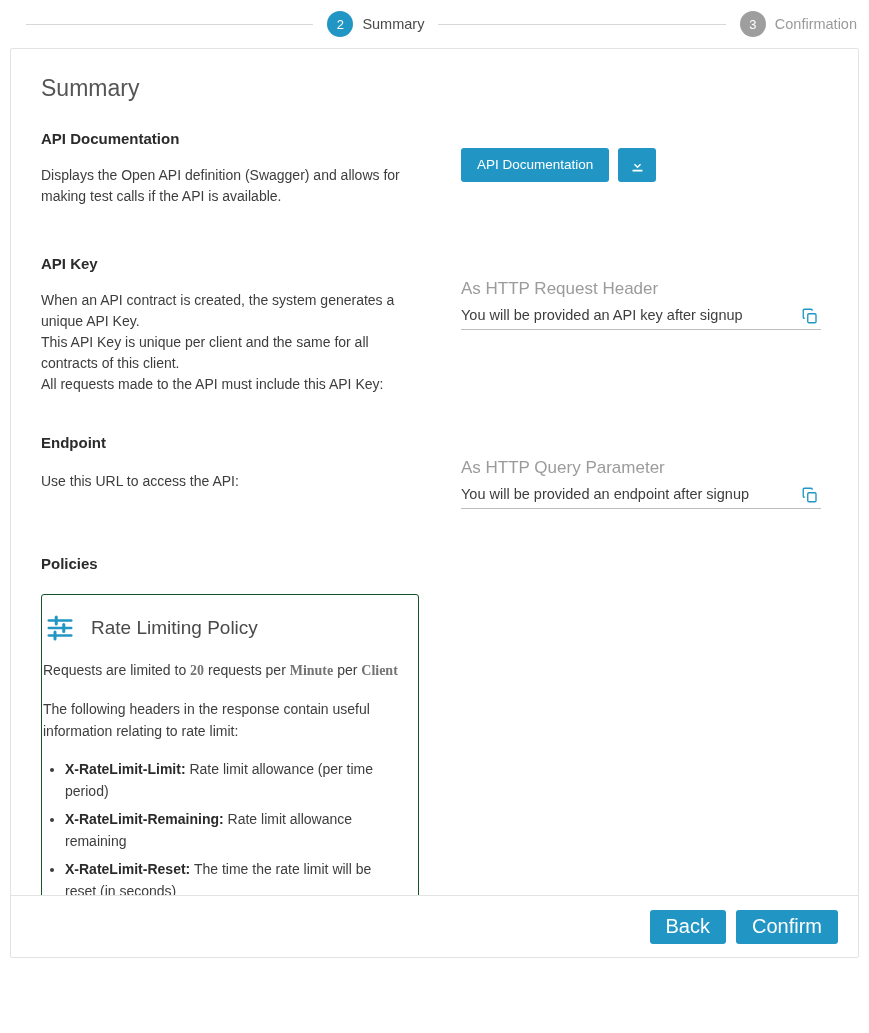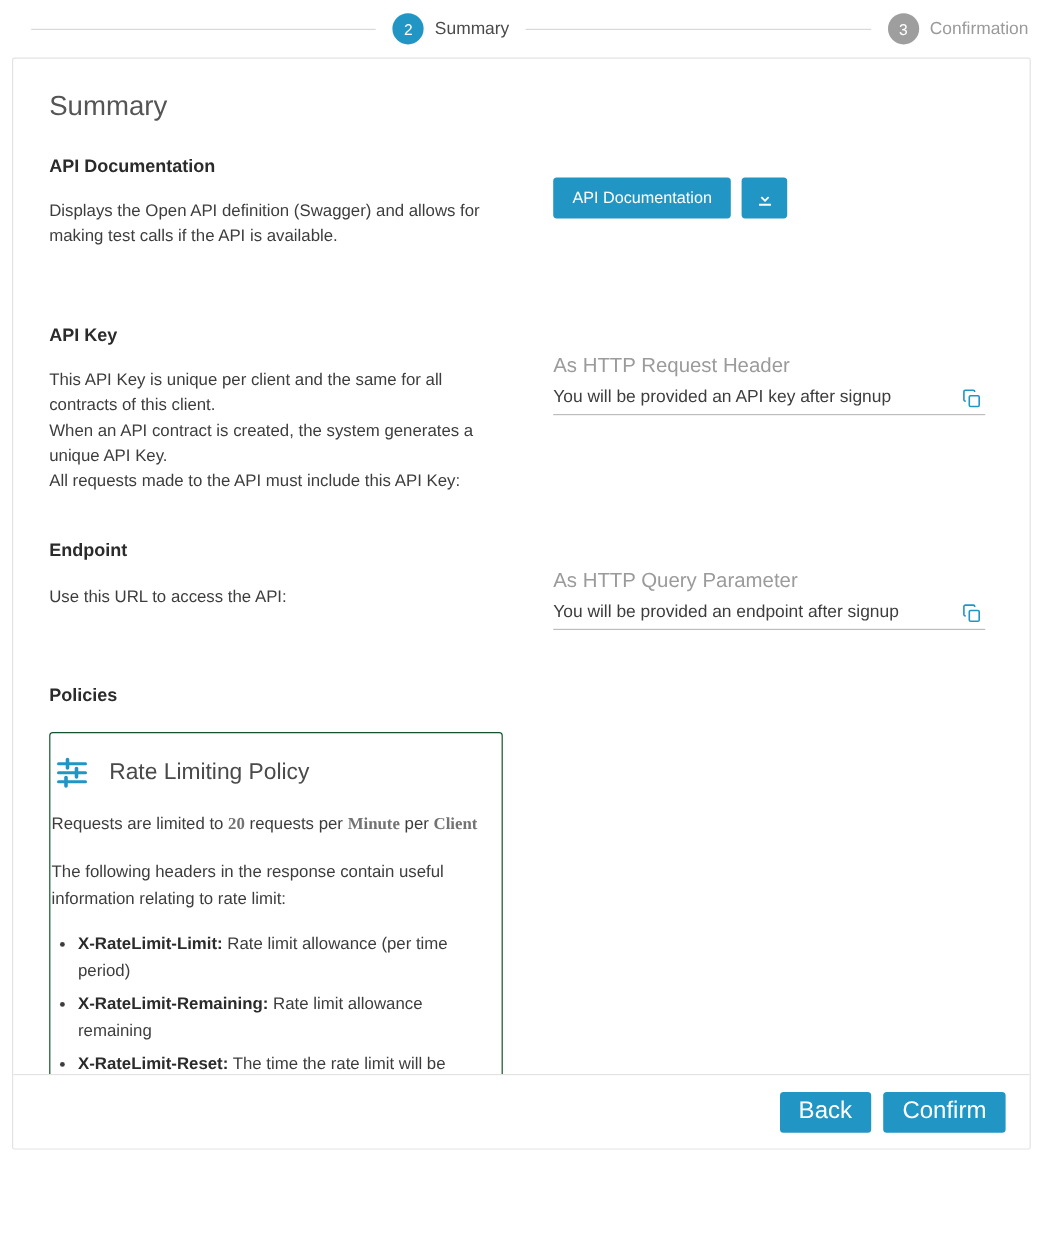--- a/index.html
+++ b/index.html
@@ -262,25 +262,25 @@
           <button class="btn-icon">
             <svg width="17" height="17" viewBox="0 0 24 24" fill="#ffffff">
               <path d="M12 3v10.17l3.59-3.58L17 11l-5 5-5-5 1.41-1.41L12 13.17V3h0z"></path>
               <path d="M5 18h14v2.5H5z"></path>
             </svg>
           </button>
         </div>
       </div>
     </div>
 
-    <div class="section-grid" style="margin-top:56px;">
+    <div class="section-grid" style="margin-top:40px;">
       <div class="left-col">
         <h2 class="section-title">API Key</h2>
+        <p class="desc" style="max-width:360px;">When an API contract is created, the system generates a unique API Key.</p>
         <p class="desc" style="max-width:360px;">This API Key is unique per client and the same for all contracts of this client.</p>
-        <p class="desc" style="max-width:360px;">When an API contract is created, the system generates a unique API Key.</p>
         <p class="desc" style="max-width:360px;">All requests made to the API must include this API Key:</p>
       </div>
       <div class="right-col" style="padding-top:24px;">
         <div class="field">
           <div class="field-label">As HTTP Request Header</div>
           <div class="field-value-row">
             <span class="field-value">You will be provided an API key after signup</span>
             <button class="copy-btn">
               <svg width="18" height="18" viewBox="0 0 24 24" fill="none" stroke="#2196c4" stroke-width="1.8">
                 <rect x="9" y="9" width="11" height="12" rx="1.5"></rect>

